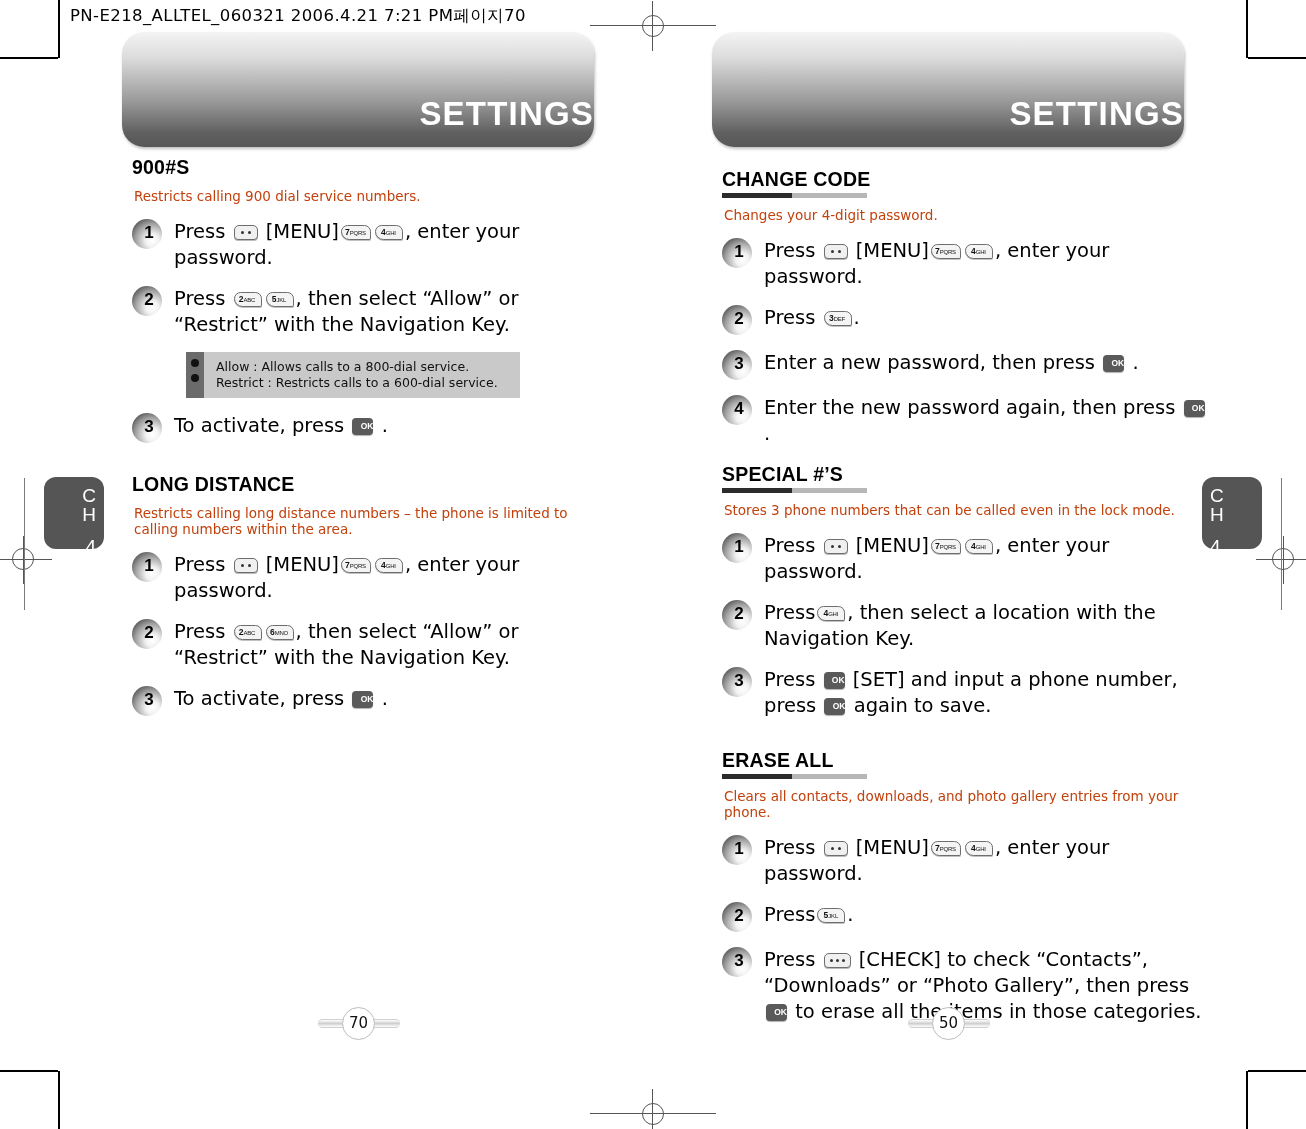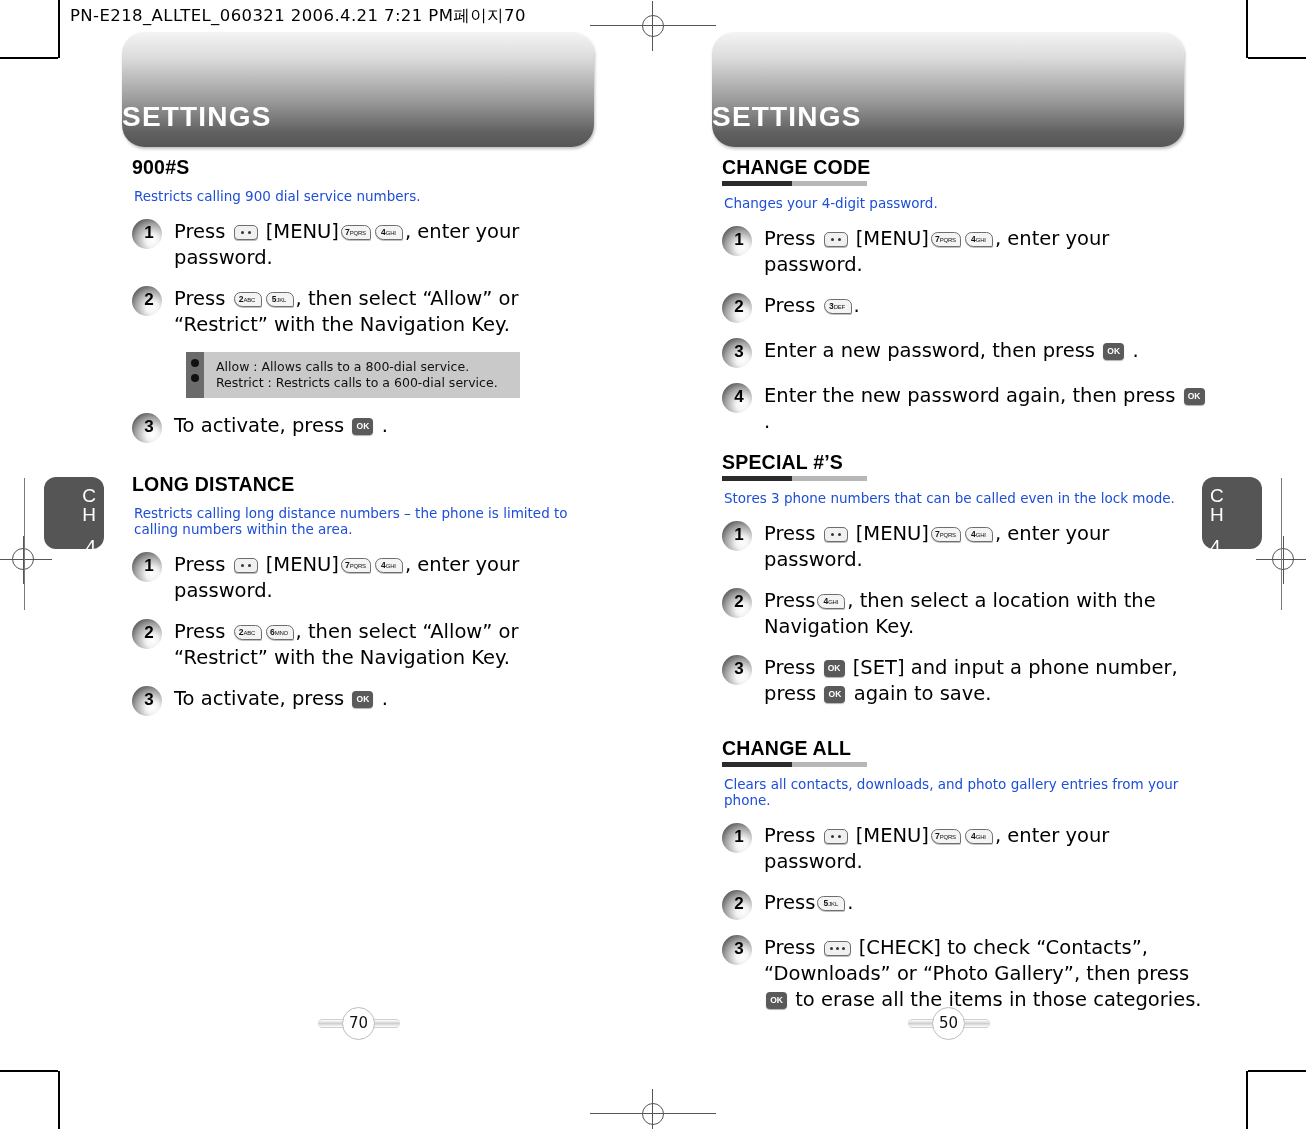--- a/index.html
+++ b/index.html
@@ -35,23 +35,23 @@
     color:#000;
   }
 
   
   .banner {
     position:absolute; height:115px; border-radius:22px;
     background:linear-gradient(to bottom,#f4f4f4 0%,#dcdcdc 22%,#9a9a9a 60%,#5f5f5f 88%,#575757 100%);
     box-shadow:1px 2px 3px rgba(0,0,0,0.25);
   }
   .banner-title {
-    position:absolute; left:0; right:0; bottom:14px; text-align:left;
+    position:absolute; left:0; right:0; bottom:14px; text-align:right;
     font-family:"Liberation Sans", sans-serif;
-    font-weight:bold; font-size:28px; color:#fff; letter-spacing:1.2px;
+    font-weight:bold; font-size:33px; color:#fff; letter-spacing:1.2px;
   }
 
   
   .chtab {
     position:absolute; width:60px; height:72px; border-radius:12px;
     background:#555555; color:#fff;
     font-family:"Liberation Sans", sans-serif; font-size:19px; line-height:19px;
     padding:9px 8px 0 8px;
   }
   .chtab .ch1, .chtab .ch2 { display:block; }
@@ -67,21 +67,21 @@
   
   h2.sec {
     margin:0; font-family:"Liberation Sans", sans-serif;
     font-weight:bold; font-size:19.5px; letter-spacing:0.2px; color:#000;
   }
   .sec-underline {
     height:5px; width:145px; margin-top:2px;
     background:linear-gradient(to right,#2b2b2b 0%,#2b2b2b 48%,#b7b7b7 48%,#b7b7b7 100%);
   }
   .intro {
-    margin:9px 0 0 2px; font-size:13.5px; line-height:16px; color:#1d4ed8;
+    margin:9px 0 0 2px; font-size:13.5px; line-height:16px; color:#c2410c;
     font-family:"DejaVu Sans", sans-serif;
   }
 
   
   .steps { margin-top:8px; }
   .step { position:relative; display:flex; align-items:flex-start; margin-top:14px; }
   .bullet {
     flex:0 0 auto; width:30px; height:30px; border-radius:50%;
     background:radial-gradient(circle at 68% 72%, #ffffff 0%, #f2f2f2 22%, #9d9d9d 58%, #444 88%, #2e2e2e 100%);
     color:#000; font-family:"Liberation Sans", sans-serif; font-weight:bold; font-size:17px;
@@ -119,21 +119,21 @@
     font-family:"Liberation Sans", sans-serif; font-size:7.5px; line-height:12px;
     color:#111; text-align:center; padding:0 4px 0 3px;
     box-shadow:0 1px 0 #c2c2c2; white-space:nowrap;
   }
   .key-num b { font-size:8.5px; font-weight:bold; }
   .key-num s { text-decoration:none; font-size:6px; letter-spacing:-0.2px; }
 
   .key-ok {
     width:21px; height:17px; border-radius:4px; background:#5a5a5a;
     color:#fff; font-family:"Liberation Sans", sans-serif; font-weight:bold;
-    font-size:8.5px; line-height:17px; text-align:center;
+    font-size:8.5px; line-height:17px; text-align:right;
     box-shadow:0 1px 1px rgba(0,0,0,0.3);
   }
 
   
   .note {
     display:flex; margin:14px 0 0 54px; width:334px;
     background:#c9c9c9;
   }
   .note .bulcol {
     flex:0 0 auto; width:18px; background:#6b6b6b;
@@ -275,21 +275,21 @@
 
 <div class="banner" style="left:712px;top:32px;width:472px;">
   <div class="banner-title">SETTINGS</div>
 </div>
 <div class="chtab right-tab" style="left:1202px;top:477px;">
   <span class="ch1">C</span>
   <span class="ch2">H</span>
   <span class="chnum">4</span>
 </div>
 <div class="col right" id="right-col">
-    <div style="margin-top: 0px;">
+    <div style="margin-top: 12px;">
       <h2 class="sec">CHANGE CODE</h2>
       <div class="sec-underline"></div>
       <p class="intro">Changes your 4-digit password.</p>
       <div class="steps">
         <div class="step">
           <div class="bullet">
             <span>1</span>
           </div>
           <div class="step-body">Press <span class="key key-menu"><i class="d1"></i><i class="d2"></i></span> [MENU]<span class="key key-num"><b>7</b><s>PQRS</s></span><span class="key key-num"><b>4</b><s>GHI</s></span>, enter your password.</div>
         </div>
@@ -332,21 +332,21 @@
         </div>
         <div class="step">
           <div class="bullet">
             <span>3</span>
           </div>
           <div class="step-body">Press <span class="key key-ok">OK</span> [SET] and input a phone number, press <span class="key key-ok">OK</span> again to save.</div>
         </div>
       </div>
     </div>
     <div style="margin-top: 30px;">
-      <h2 class="sec">CHANGE ALL</h2>
+      <h2 class="sec">ERASE ALL</h2>
       <div class="sec-underline"></div>
       <p class="intro">Clears all contacts, downloads, and photo gallery entries from your phone.</p>
       <div class="steps">
         <div class="step">
           <div class="bullet">
             <span>1</span>
           </div>
           <div class="step-body">Press <span class="key key-menu"><i class="d1"></i><i class="d2"></i></span> [MENU]<span class="key key-num"><b>7</b><s>PQRS</s></span><span class="key key-num"><b>4</b><s>GHI</s></span>, enter your password.</div>
         </div>
         <div class="step">

